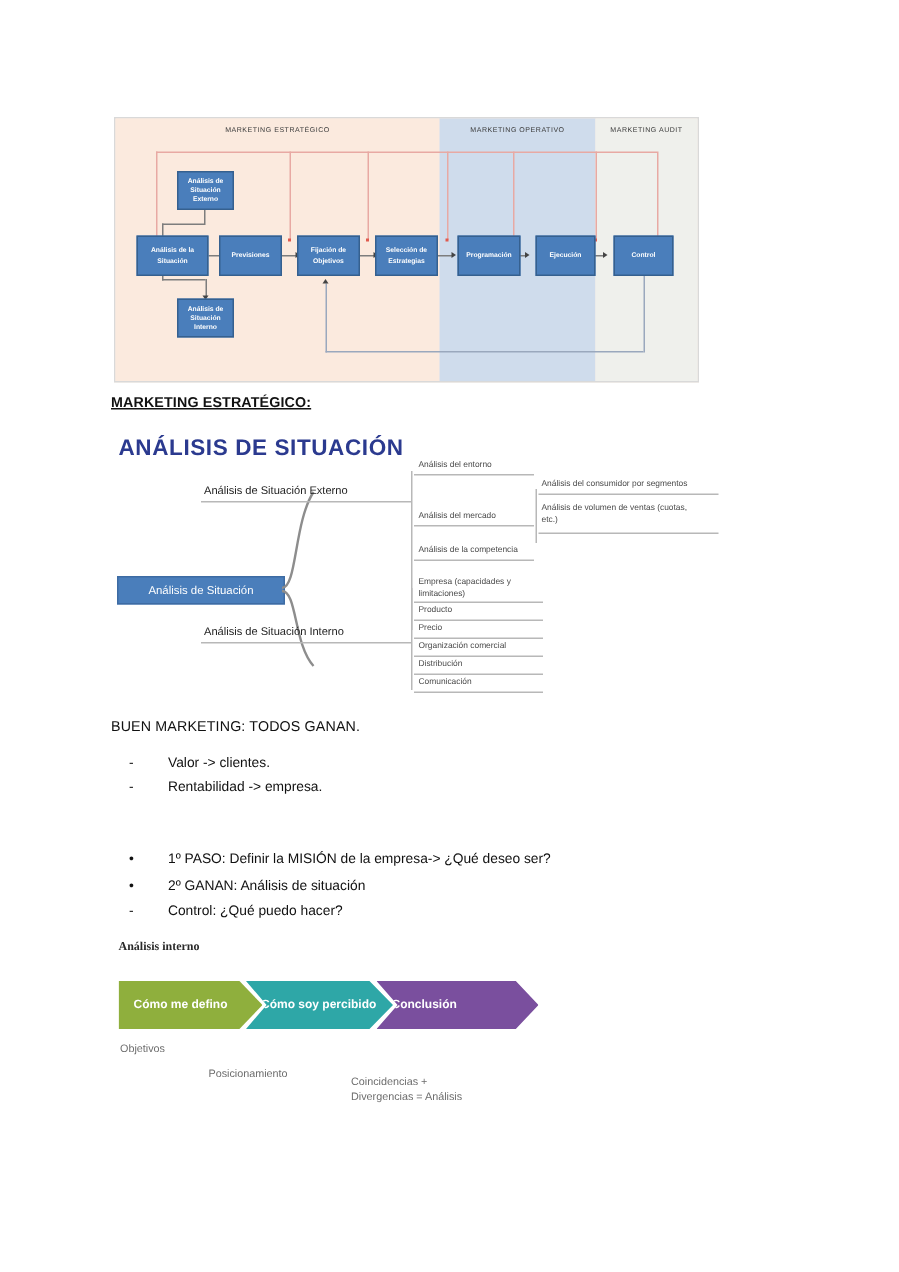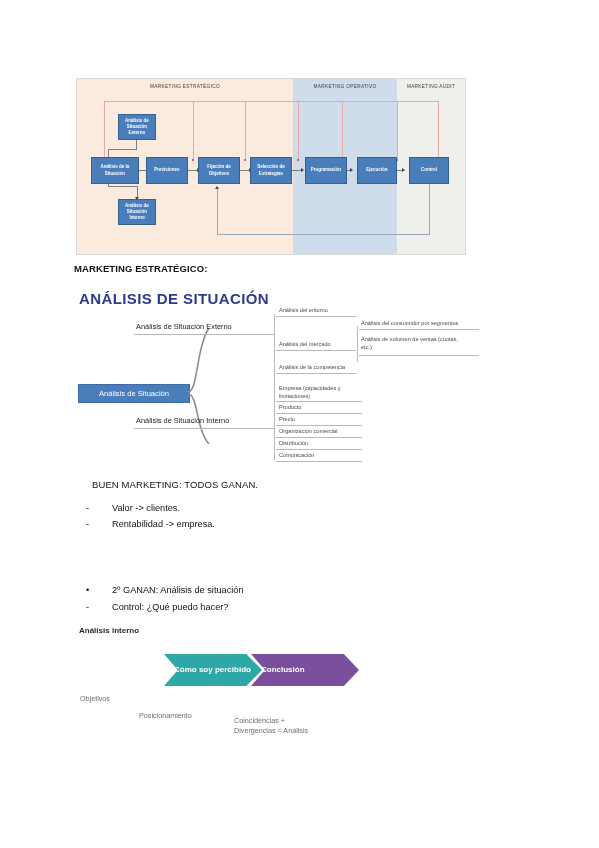--- a/index.html
+++ b/index.html
@@ -35,21 +35,21 @@
   #fig2 .root{position:absolute;left:2px;top:96px;width:110px;height:17px;background:#4a7ebb;border:1px solid #3d6ba3;color:#fff;font-size:7.6px;display:flex;align-items:center;justify-content:center;}
   #fig2 .lv1{position:absolute;font-size:7.4px;color:#222;white-space:nowrap;}
   #fig2 .lv2{position:absolute;font-size:5.6px;color:#4a4a4a;white-space:nowrap;}
   #fig2 .lv2.wrap{white-space:normal;line-height:1.35;}
   #fig2 .ul{position:absolute;height:1px;background:#b8b8b8;}
   #fig2 .vl{position:absolute;width:1px;background:#b8b8b8;}
   #fig2 svg{position:absolute;left:0;top:0;overflow:visible;}
 
   
   #fig3{position:absolute;left:76px;top:626px;width:330px;height:125px;background:#fff;}
-  #fig3 .ftitle{position:absolute;left:3px;top:0px;font-size:8px;font-weight:bold;color:#2a2a2a;}
+  #fig3 .ftitle{position:absolute;left:3px;top:0px;font-size:8px;font-weight:bold;color:#2a2a2a;font-family:Liberation Serif, serif;}
   #fig3 .chev{position:absolute;top:28px;height:32px;color:#fff;font-size:8px;font-weight:bold;line-height:1.15;display:flex;align-items:center;box-sizing:border-box;}
   #fig3 .chev span{display:block;padding-left:10px;}
   #fig3 .c1{left:3px;width:96px;background:#8faf3d;clip-path:polygon(0 0,84% 0,100% 50%,84% 100%,0 100%);}
   #fig3 .c2{left:88px;width:98px;background:#2ea7a7;clip-path:polygon(0 0,84% 0,100% 50%,84% 100%,0 100%,14% 50%);}
   #fig3 .c3{left:175px;width:108px;background:#7a4f9e;clip-path:polygon(0 0,86% 0,100% 50%,86% 100%,0 100%,13% 50%);}
   #fig3 .cap{position:absolute;font-size:7.2px;color:#6d6d6d;line-height:1.4;}
 
   
   .footline{position:absolute;left:0;right:0;bottom:0;height:1px;background:#fff;}
 </style>
@@ -114,21 +114,21 @@
     <div class="box" style="left:14px;top:78px;width:48px;height:27px;">Análisis de la Situación</div>
     <div class="box" style="left:69px;top:78px;width:42px;height:27px;">Previsiones</div>
     <div class="box" style="left:121px;top:78px;width:42px;height:27px;">Fijación de Objetivos</div>
     <div class="box" style="left:173px;top:78px;width:42px;height:27px;">Selección de Estrategias</div>
     <div class="box" style="left:228px;top:78px;width:42px;height:27px;">Programación</div>
     <div class="box" style="left:280px;top:78px;width:40px;height:27px;">Ejecución</div>
     <div class="box" style="left:332px;top:78px;width:40px;height:27px;">Control</div>
     <div class="box" style="left:41px;top:120px;width:38px;height:26px;">Análisis de Situación Interno</div>
   </div>
 
-  <div class="txt bold" style="left:74px;top:263px;font-size:9.5px;">MARKETING ESTRATÉGICO:</div>
+  <div class="txt bold" style="left:74px;top:263px;font-size:9.5px;text-decoration:underline;">MARKETING ESTRATÉGICO:</div>
 
   <div id="fig2">
     <div class="title">ANÁLISIS DE SITUACIÓN</div>
 
     <div class="root">Análisis de Situación</div>
 
     <svg width="400" height="182">
       <path d="M112,104 C122,104 120,60 133,40" fill="none" stroke="#8d8d8d" stroke-width="1.6"></path>
       <path d="M112,106 C122,106 120,142 133,156" fill="none" stroke="#8d8d8d" stroke-width="1.6"></path>
     </svg>
@@ -168,39 +168,45 @@
     <div class="lv2" style="left:203px;top:140px;">Organización comercial</div>
     <div class="ul" style="left:200px;top:149px;width:86px;"></div>
 
     <div class="lv2" style="left:203px;top:152px;">Distribución</div>
     <div class="ul" style="left:200px;top:161px;width:86px;"></div>
 
     <div class="lv2" style="left:203px;top:164px;">Comunicación</div>
     <div class="ul" style="left:200px;top:173px;width:86px;"></div>
   </div>
 
-  <div class="txt" style="left:74px;top:479px;font-size:9.5px;margin-left:18px;">BUEN MARKETING: TODOS GANAN.</div>
+  <div class="txt" style="left:74px;top:479px;font-size:9.5px;">BUEN MARKETING: TODOS GANAN.</div>
 
   <div class="bullet-row" style="left:86px;top:503px;">
     <span class="mk">-</span><span>Valor -&gt; clientes.</span>
   </div>
   <div class="bullet-row" style="left:86px;top:519px;">
     <span class="mk">-</span><span>Rentabilidad -&gt; empresa.</span>
   </div>
 
+  <div class="bullet-row" style="left:86px;top:567px;">
+    <span class="mk">•</span><span>1º PASO: Definir la MISIÓN de la empresa-&gt; ¿Qué deseo ser?</span>
+  </div>
   <div class="bullet-row" style="left:86px;top:585px;">
     <span class="mk">•</span><span>2º GANAN: Análisis de situación</span>
   </div>
   <div class="bullet-row" style="left:86px;top:602px;">
     <span class="mk">-</span><span>Control: ¿Qué puedo hacer?</span>
   </div>
 
   <div id="fig3">
     <div class="ftitle">Análisis interno</div>
 
+    <div class="chev c1">
+      <span>Cómo me defino</span>
+    </div>
     <div class="chev c2">
       <span>Cómo soy percibido</span>
     </div>
     <div class="chev c3">
       <span>Conclusión</span>
     </div>
 
     <div class="cap" style="left:4px;top:68px;">Objetivos</div>
     <div class="cap" style="left:63px;top:85px;">Posicionamiento</div>
     <div class="cap" style="left:158px;top:90px;width:76px;">Coincidencias + Divergencias = Análisis</div>

